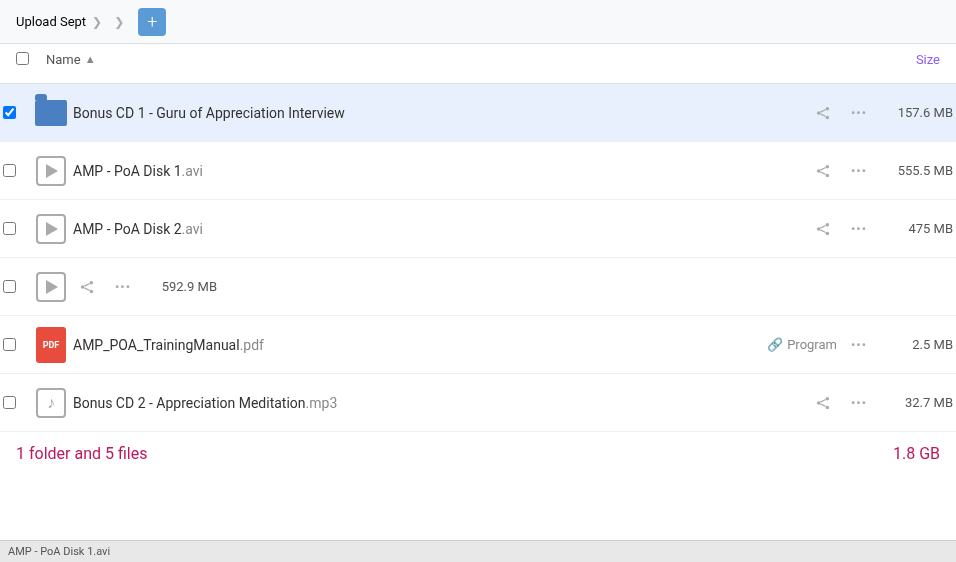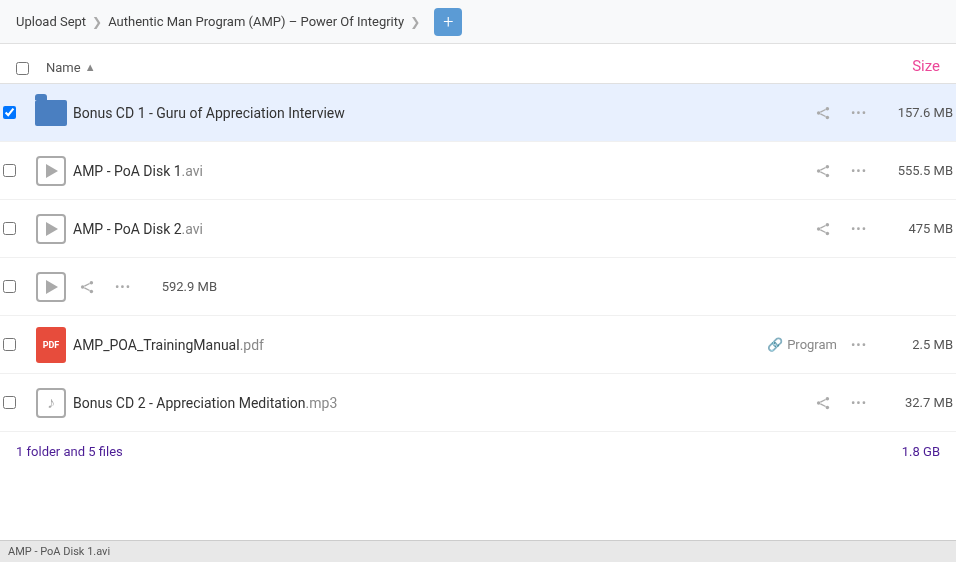--- a/index.html
+++ b/index.html
@@ -18,21 +18,21 @@
       display: flex;
       align-items: center;
       padding: 10px 16px;
       background: #f8f9fa;
       border-bottom: 1px solid #e0e0e0;
       height: 44px;
     }
     .breadcrumb-item {
       display: flex;
       align-items: flex-end;
-      color: #404040;
+      color: #000000;
       font-size: 13px;
     }
     .breadcrumb-chevron {
       margin: 0 6px;
       color: #aaa;
       font-size: 12px;
     }
     .breadcrumb-add {
       display: flex;
       align-items: center;
@@ -44,21 +44,21 @@
       border-radius: 4px;
       font-size: 18px;
       font-weight: 300;
       cursor: pointer;
       margin-left: 8px;
     }
 
     
     .table-header {
       display: flex;
-      align-items: flex-end;
+      align-items: flex-start;
       padding: 8px 16px;
       border-bottom: 1px solid #e0e0e0;
       height: 40px;
       background: #fff;
     }
     .checkbox-col {
       width: 30px;
       display: flex;
       align-items: center;
     }
@@ -70,22 +70,22 @@
       align-items: center;
       gap: 4px;
     }
     .sort-arrow {
       font-size: 11px;
       color: #888;
     }
     .size-col {
       width: 100px;
       text-align: right;
-      font-size: 15px;
-      color: #ec4899;
+      font-size: 13px;
+      color: #8b5cf6;
     }
 
     
     .file-row {
       display: flex;
       align-items: center;
       padding: 0 3px;
       height: 58px;
       border-bottom: 1px solid #f0f0f0;
       background: #fff;
@@ -142,22 +142,22 @@
       font-size: 13px;
       color: #555;
     }
 
     
     .summary-row {
       display: flex;
       align-items: center;
       justify-content: space-between;
       padding: 12px 16px;
-      color: #4c1d95;
-      font-size: 13px;
+      color: #be185d;
+      font-size: 16px;
     }
 
     
     .folder-icon {
       width: 32px;
       height: 26px;
       background: #4a7fc1;
       border-radius: 2px;
       position: relative;
     }
@@ -232,23 +232,20 @@
     }
   </style>
 </head>
 <body>
 
 <div class="breadcrumb">
   <div class="breadcrumb-item">
     <span>Upload Sept</span>
   </div>
   <span class="breadcrumb-chevron">❯</span>
-  <div class="breadcrumb-item">
-    <span>Authentic Man Program (AMP) – Power Of Integrity</span>
-  </div>
   <span class="breadcrumb-chevron">❯</span>
   <div class="breadcrumb-add">+</div>
 </div>
 
 <div class="table-header">
   <div class="checkbox-col">
     <input type="checkbox" style="">
   </div>
   <div class="name-col">
     <span>Name</span>

